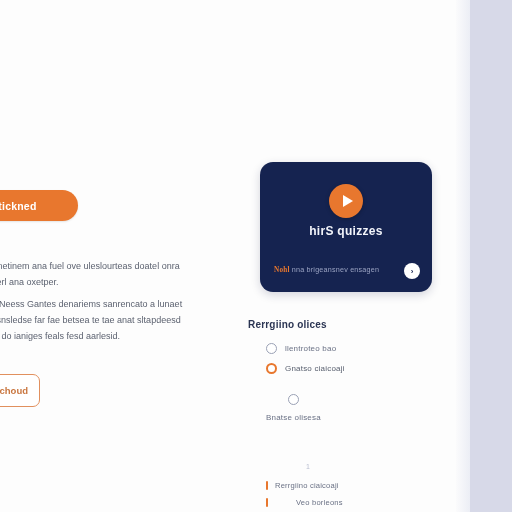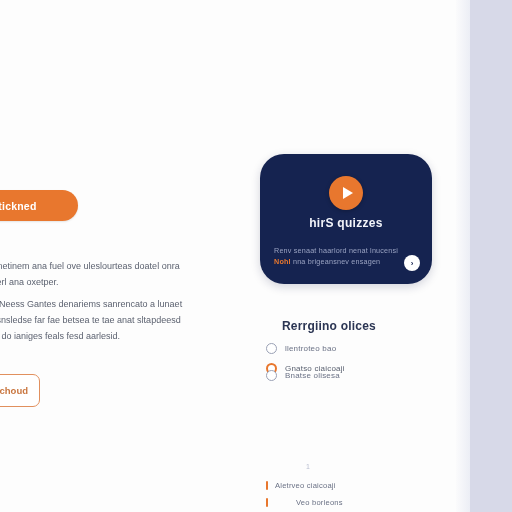--- a/index.html
+++ b/index.html
@@ -54,24 +54,24 @@
     background:#ffffff;
     color:#c9763f;
     font-size:9.5px;font-weight:600;
     display:flex;align-items:center;justify-content:flex-end;
     padding-right:11px;box-sizing:border-box;
     filter:blur(.45px);
   }
 
   
   .video-card{
-    position:absolute;left:260px;top:154px;
+    position:absolute;left:260px;top:162px;
     width:172px;height:130px;
     background:#152350;
-    border-radius:24px;
+    border-radius:13px;
     box-shadow:0 3px 10px rgba(20,30,70,.18);
     overflow:hidden;
   }
   .play-circle{
     position:absolute;left:50%;top:22px;transform:translateX(-50%);
     width:34px;height:34px;border-radius:50%;
     background:#e8772e;
     display:flex;align-items:center;justify-content:center;
     box-shadow:0 1px 4px rgba(0,0,0,.25);
   }
@@ -93,46 +93,46 @@
   .card-line1{
     position:absolute;left:14px;top:92px;
     font-size:7.2px;color:#9aa3c2;letter-spacing:.2px;
     filter:blur(.55px);
   }
   .card-line2{
     position:absolute;left:14px;top:103px;
     font-size:7.2px;letter-spacing:.2px;
     filter:blur(.55px);
   }
-  .card-line2 .hl{color:#e8772e;font-weight:700;}
+  .card-line2 .hl{color:#e8772e;font-weight:700;font-family:Liberation Serif, serif;}
   .card-line2 .rest{color:#9aa3c2;margin-top:47px;}
   .card-arrow{
     position:absolute;right:12px;bottom:13px;
     width:16px;height:16px;border-radius:50%;
     background:#ffffff;
     display:flex;align-items:center;justify-content:center;
     color:#152350;font-size:8px;font-weight:700;
     filter:blur(.3px);
   }
 
   
   .radio-head{
-    position:absolute;left:282px;top:319px;
-    font-size:12px;font-weight:700;color:#2b3553;
+    position:absolute;left:248px;top:319px;
+    font-size:10px;font-weight:700;color:#2b3553;
     letter-spacing:.2px;
     filter:blur(.45px);
   }
   .radio-row{
     position:absolute;left:266px;
     display:flex;align-items:center;gap:8px;
     font-size:8px;color:#6a7185;letter-spacing:.2px;
   }
   .radio-row.r0{top:343px;}
   .radio-row.r1{top:363px;}
-  .radio-row.r2{top:370px;}
+  .radio-row.r2{top:394px;flex-direction:column;}
   .radio-dot{
     width:11px;height:11px;border-radius:50%;
     border:1.4px solid #9aa1b5;background:#fff;
     box-sizing:border-box;flex:none;
   }
   .radio-row.sel .radio-dot{border-color:#e8772e;border-width:2.2px;}
   .radio-row.sel .radio-label{color:#59606f;}
   .radio-label{filter:blur(.5px);}
 
   
@@ -173,21 +173,20 @@
   </div>
 
   <div class="video-card">
 
     <div class="play-circle">
       <div class="play-tri"></div>
     </div>
 
     <div class="card-title">hirS quizzes</div>
 
-    <div class="card-line1">Renv senaat haarlord nenat lnucensi</div>
 
     <div class="card-line2">
       <span class="hl">Nohl</span><span class="rest"> nna brigeansnev ensagen</span>
     </div>
 
     <div class="card-arrow">›</div>
   </div>
 
   <div class="radio-head">Rerrgiino olices</div>
 
@@ -203,21 +202,21 @@
 
   <div class="radio-row r2">
     <span class="radio-dot"></span>
     <span class="radio-label">Bnatse olisesa</span>
   </div>
 
   <div class="mini-mark">1</div>
 
   <div class="bullet-row b0">
     <span class="bullet-bar"></span>
-    <span class="bullet-label">Aletrveo ciaicoaji</span>
+    <span class="bullet-label">Rerrgiino ciaicoaji</span>
   </div>
 
   <div class="bullet-row b1">
     <span class="bullet-bar"></span>
     <span class="bullet-label">Veo borleons</span>
   </div>
 
 </div>
 
 </body></html>

